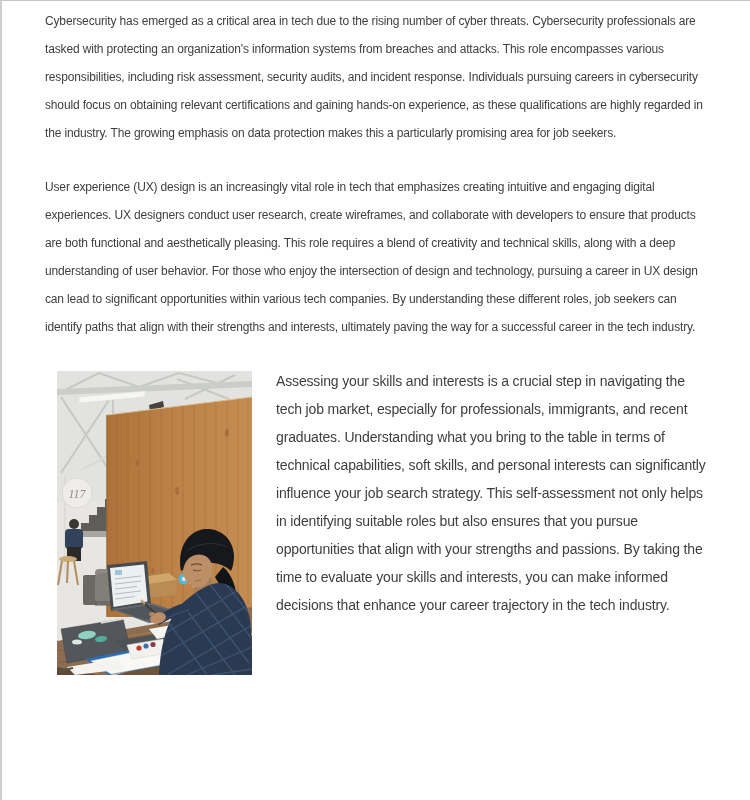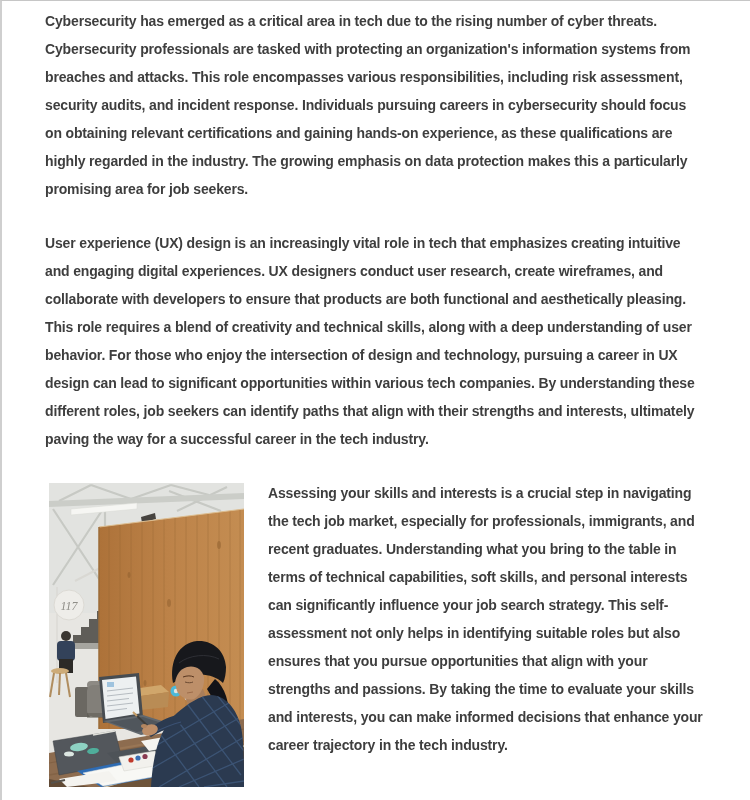--- a/index.html
+++ b/index.html
@@ -9,56 +9,54 @@
   }
   .page{
     box-sizing:border-box;
     width:750px;min-height:800px;
     background:#ffffff;
     border-top:1px solid #c6c6c6;
     border-left:2px solid #cfcfcf;
     padding:6px 44px 0 43px;
   }
   .body-par{
-    font-size:14px;
+    font-size:12px;
     line-height:28px;
     letter-spacing:-0.15px;
     color:#3e3e3e;
     margin:0 0 26px 0;
-    font-weight:bold;
   }
   .section-heading{
     margin:0 0 12px 0;
     line-height:40px;
     white-space:nowrap;
     font-weight:500;
   }
   .section-heading > span{
     display:inline-block;
     transform:scaleX(.82);
     transform-origin:0 50%;
     font-family:"Liberation Serif", serif;
     font-size:30px;
     color:#3f5366;
     letter-spacing:0.3px;
   }
   .skills-section{overflow:hidden;}
   .photo-frame{
     float:left;
     width:195px;height:304px;
-    margin:4px 24px 0 4px;
+    margin:4px 24px 0 12px;
     line-height:0;
   }
   .section-text{
     font-size:14px;
     line-height:28px;
     letter-spacing:-0.15px;
     color:#3e3e3e;
     margin:0;
-    font-weight:bold;
   }
   svg text.sign{
     font-family:"Liberation Serif", serif;
     font-style:italic;
     font-size:12px;
     fill:#8f8e88;
   }
 </style>
 </head>
 <body>

